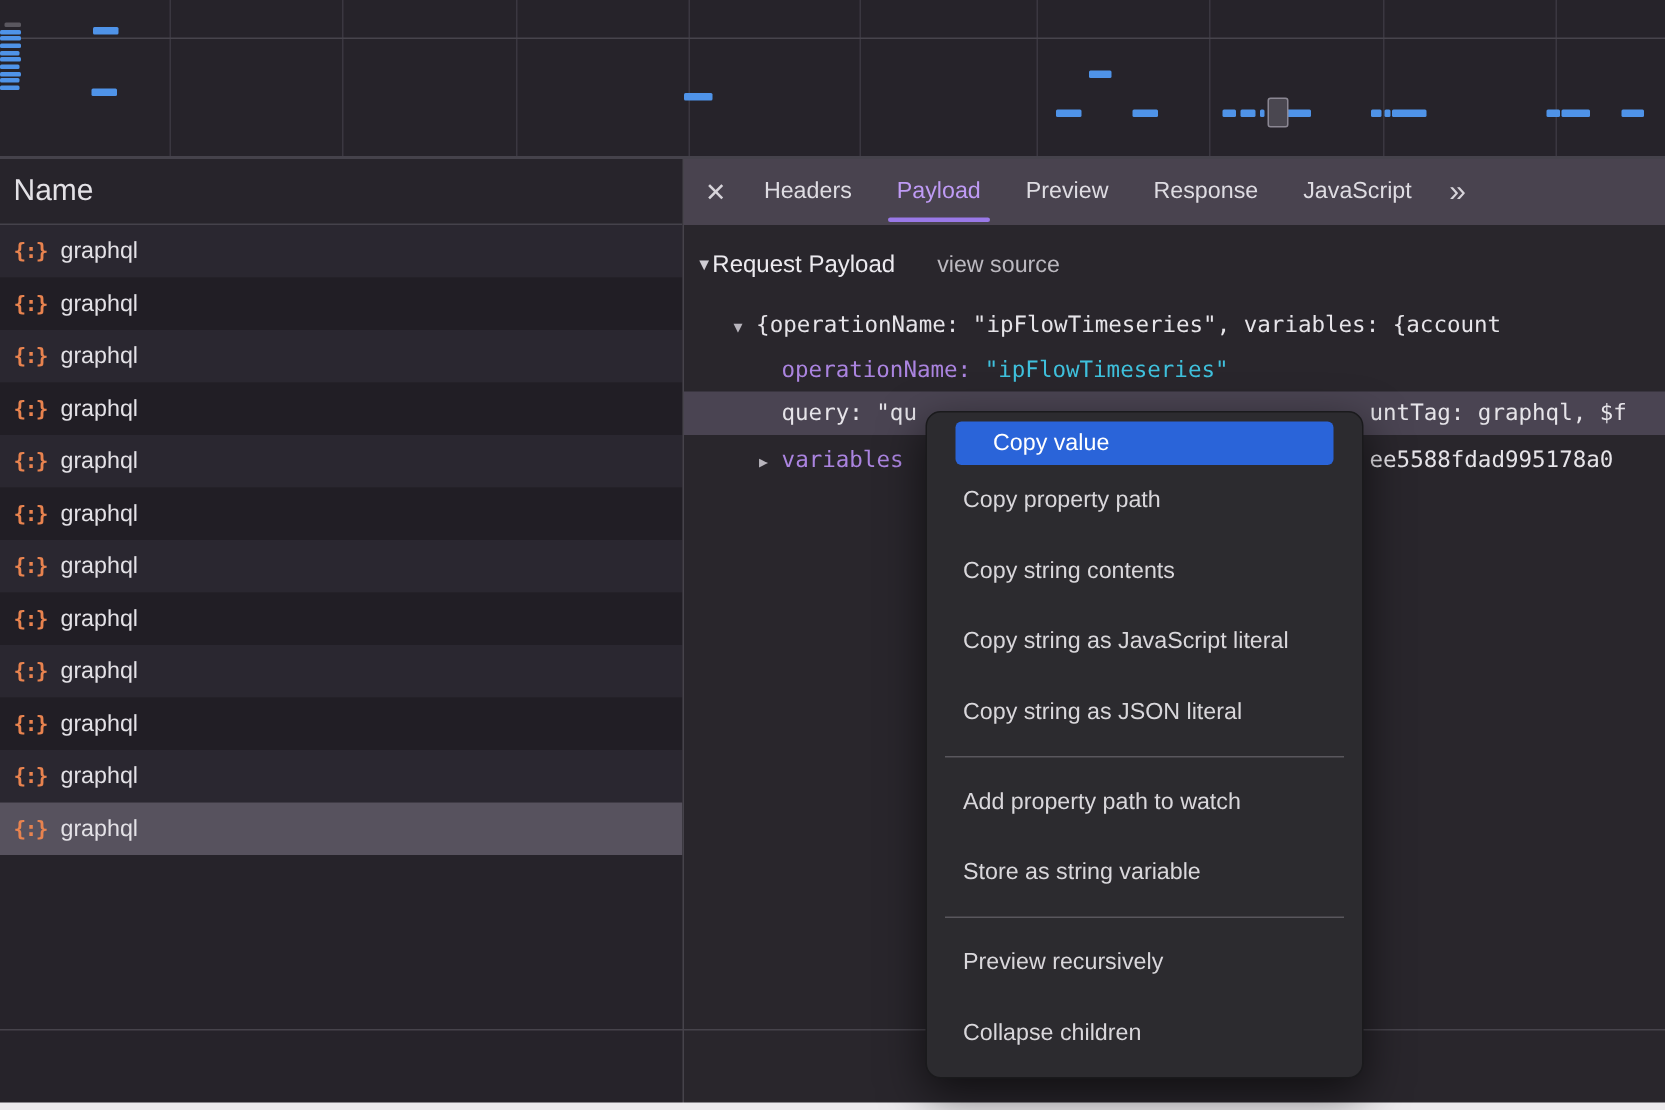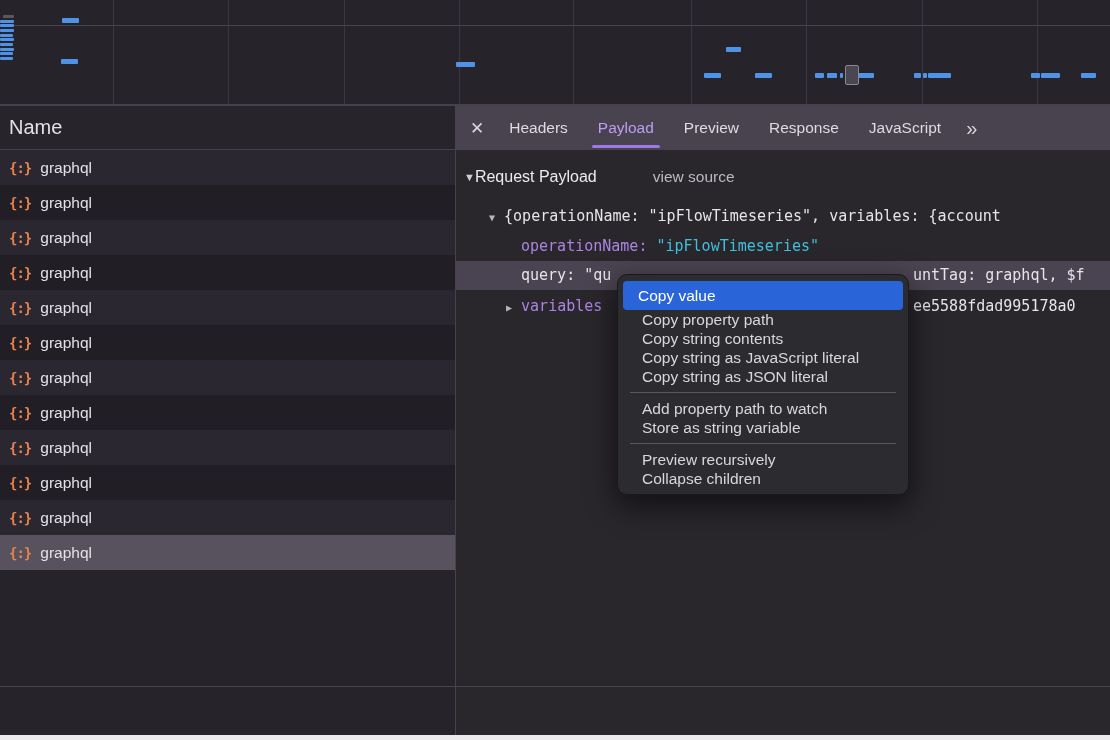--- a/index.html
+++ b/index.html
@@ -38,37 +38,37 @@
   .tab.active { color:var(--accent-purple); }
   .tab.active::after { content:""; position:absolute; left:9px; right:9px; bottom:2px;
     height:3px; border-radius:2px; background:var(--underline-purple); }
   .tab-overflow { margin-left:10px; font-size:20px; color:#d7d4da; cursor:pointer; letter-spacing:-2px; }
   .payload-panel { position:relative; height:536px; overflow:hidden;
     font-family:"DejaVu Sans Mono", monospace; font-size:15px; }
   .sec-header { position:absolute; left:8px; top:12px; height:29px; line-height:29px;
     font-family:"Liberation Sans", sans-serif; }
   .sec-arrow { font-size:11px; color:#d0cdd4; vertical-align:1px; }
   .sec-title { font-weight:normal; font-size:16px; color:#eceaef; }
-  .view-source { margin-left:56px; font-size:15.5px; color:#bcb9c0; cursor:pointer; }
+  .view-source { margin-left:28px; font-size:15.5px; color:#bcb9c0; cursor:pointer; }
   .tree-arrow { font-size:10px; color:#b8b5bd; }
   .row-summary { position:absolute; left:33px; top:52px; height:29px; line-height:29px; white-space:nowrap; }
   .row-op { position:absolute; left:65px; top:82px; height:29px; line-height:29px; white-space:nowrap; }
   .key { color:var(--key-purple); }
   .str { color:var(--string-cyan); }
   .row-query-band { position:absolute; left:0; right:0; top:111px; height:29px; background:#4a4452; }
   .row-query-band .qtext { position:absolute; left:65px; line-height:29px; white-space:nowrap; }
   .frag-right { position:absolute; left:457px; height:29px; line-height:29px; white-space:nowrap; color:#e6e4e9; }
   .row-vars { position:absolute; left:50px; top:142px; height:29px; line-height:29px; white-space:nowrap; }
   
   .ctx-menu { position:absolute; left:617px; top:274px; width:292px; z-index:10;
     background:#2c2b2f; border:1px solid #1a1a1c; border-radius:10px; padding:6px 0;
     box-shadow:0 10px 30px rgba(0,0,0,0.6); font-size:15.5px; color:#d9d7db; }
-  .ctx-item { padding:0 24px; line-height:19px; cursor:pointer; white-space:nowrap; }
-  .ctx-item.hl { background:var(--highlight-blue); color:#ffffff; margin:0 5px;
-    padding:5px 15px; border-radius:4px; }
+  .ctx-item { padding:14px 24px; line-height:19px; cursor:pointer; white-space:nowrap; }
+  .ctx-item.hl { background:var(--highlight-blue); color:#ffffff; margin:0 19px;
+    padding:5px 25px; border-radius:4px; }
   .ctx-divider { height:1px; background:#59575d; margin:6px 12px; }
   
   .footer-line { position:absolute; left:0; top:686px; width:1110px; height:1px; background:#46434b; }
   .bottom-strip { position:absolute; left:0; top:735px; width:1110px; height:5px; background:#eceaed; }
 </style>
 </head>
 <body>
 
 <div class="app" style="--accent-purple: #bf9bf5; --underline-purple: #9a79e8; --highlight-blue: #2a64d9; --icon-orange: #e8834f; --key-purple: #ab84e0; --string-cyan: #3fc0dc; --selected-row: #57525e; --bar-blue: #4f93e8;">
 

